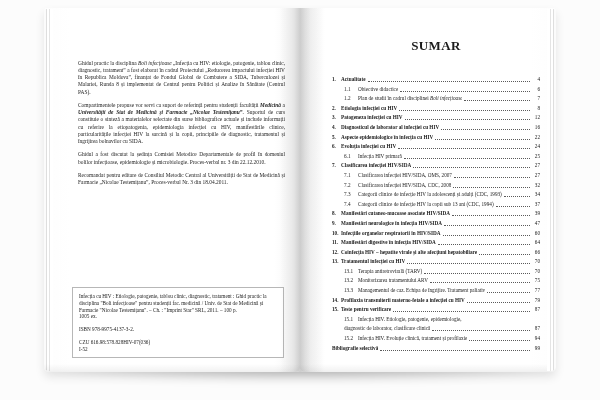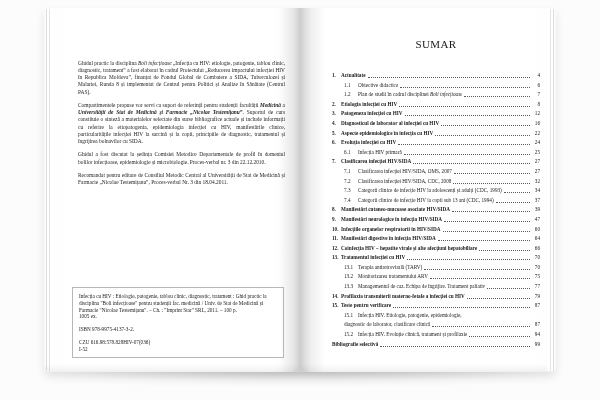--- a/index.html
+++ b/index.html
@@ -70,21 +70,21 @@
     border:1px solid #b7b7b7;
     padding:5px 6px;
     font-size:5.2px;line-height:1.3;color:#222;text-align:left;
     background:#fff;
   }
   .cip-box .gap{margin-top:6px;}
 
   
   .right-content{position:absolute;top:30px;left:32px;right:16px;color:#1b1b1b;}
   .toc-title{
-    text-align:center;font-weight:normal;font-size:11px;letter-spacing:0.4px;
+    text-align:center;font-weight:bold;font-size:13px;letter-spacing:0.4px;
     margin:0 0 21px 0;
   }
   .toc-row{
     display:flex;align-items:baseline;
     height:9.6px;line-height:9.6px;font-size:5.2px;white-space:nowrap;
   }
   .toc-row.b .toc-num,.toc-row.b .toc-label{font-weight:bold;}
   .toc-row.sub{padding-left:12px;}
   .toc-num{flex:none;width:9px;}
   .toc-row.sub .toc-num{width:14px;}

